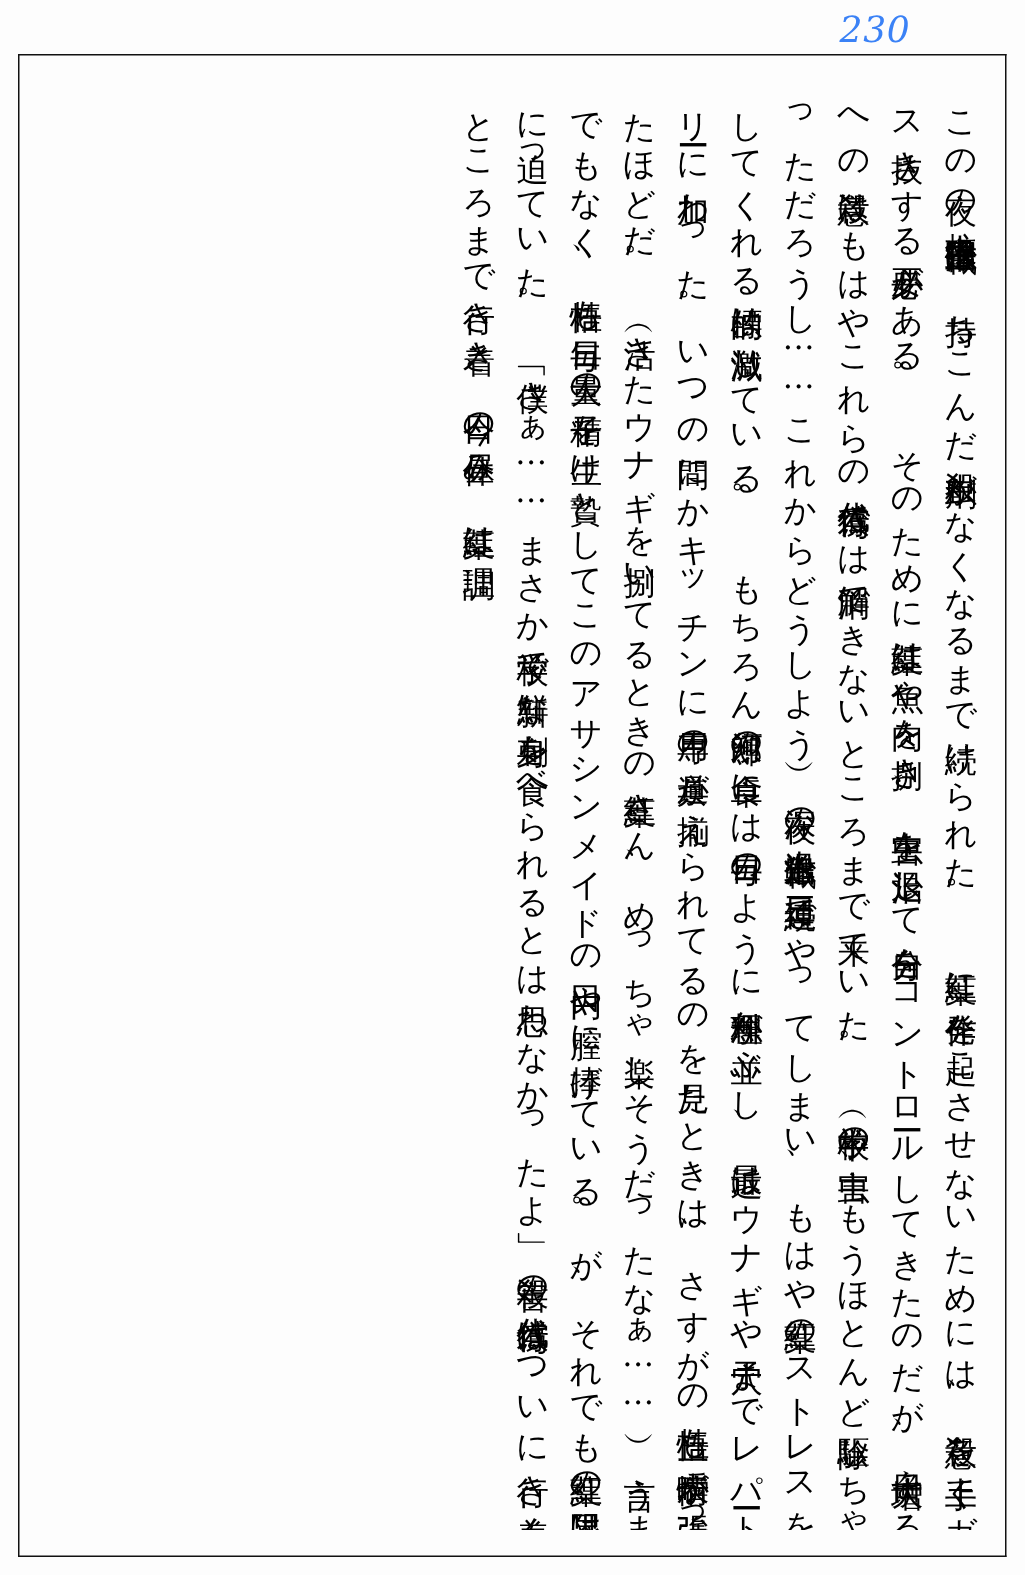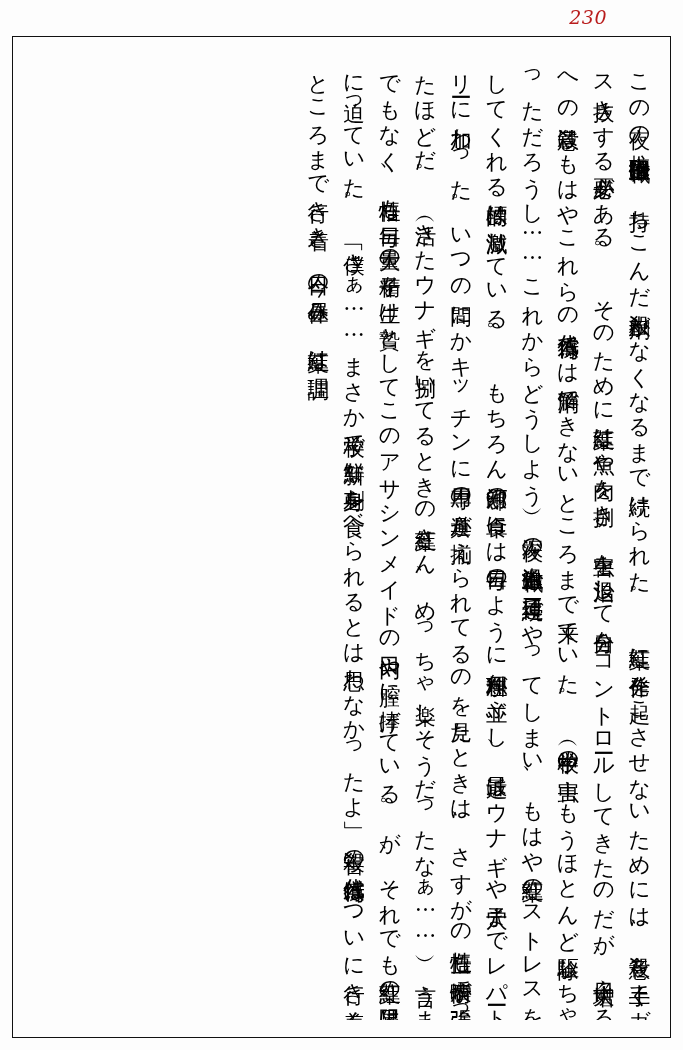--- a/index.html
+++ b/index.html
@@ -20,23 +20,23 @@
     height: 1050px;
     background: #fdfdfd;
     box-sizing: border-box;
   }
   .page-number {
     position: absolute;
     top: 6px;
     right: 76px;
     font-family: "DejaVu Serif", "Liberation Serif", serif;
     font-style: italic;
-    font-size: 19px;
+    font-size: 24px;
     letter-spacing: 0.5px;
-    color: #b91c1c;
+    color: #3b82f6;
   }
   .rule-top {
     position: absolute;
     top: 36px;
     left: 12px;
     right: 12px;
     height: 1px;
     background: #111111;
   }
   .rule-left {

